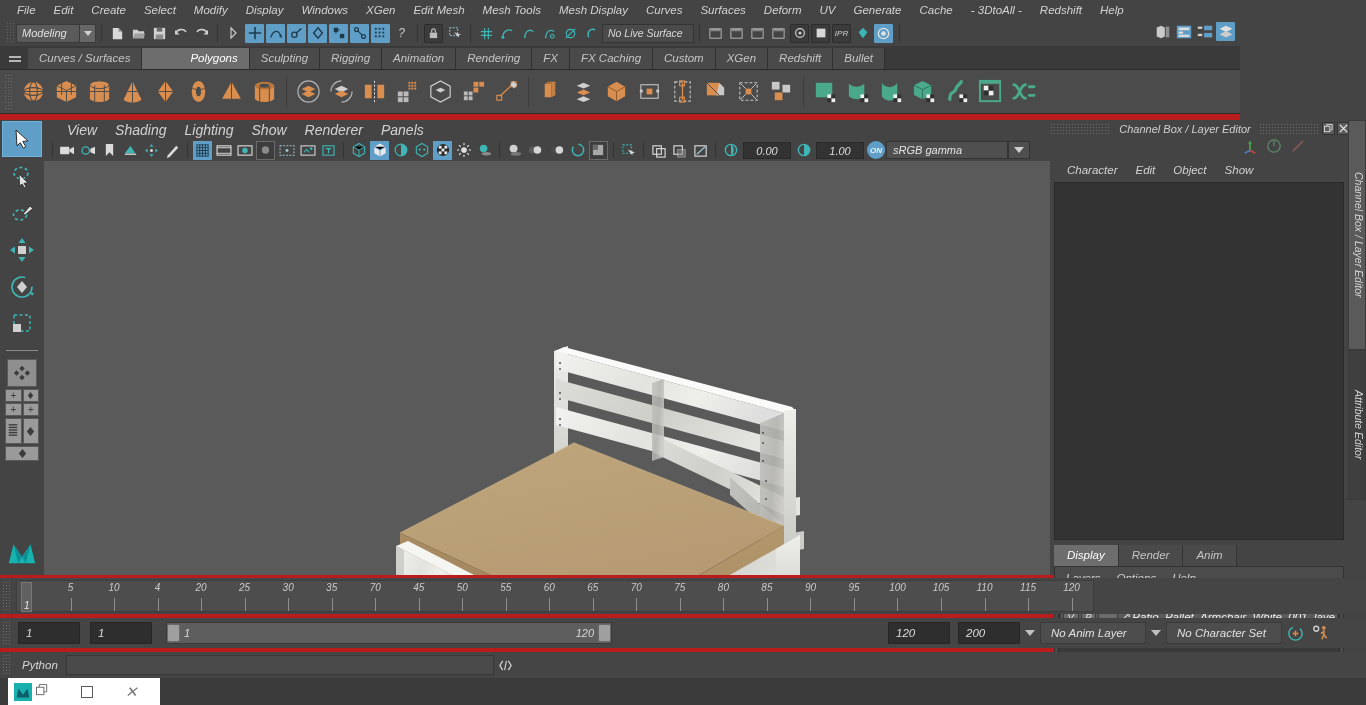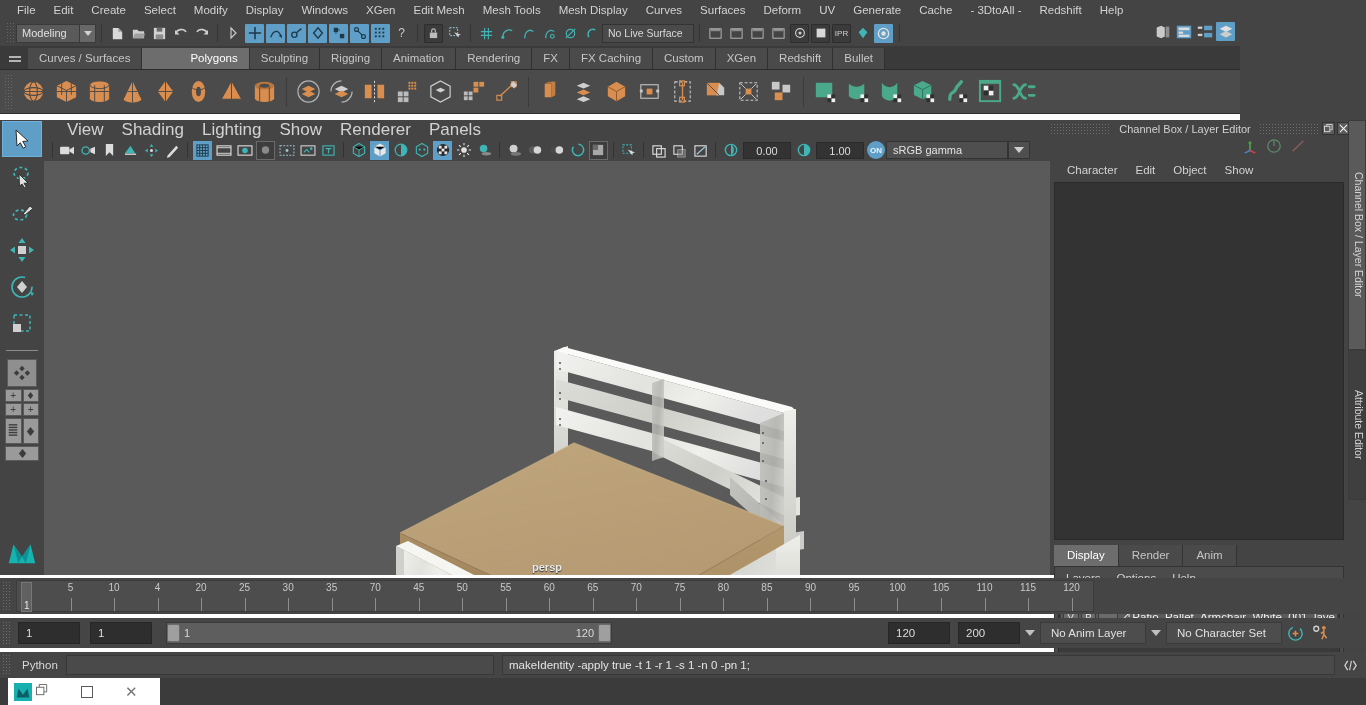--- a/index.html
+++ b/index.html
@@ -3,21 +3,21 @@
 <meta charset="utf-8">
 <style>
   * { box-sizing: border-box; margin:0; padding:0; }
   html,body{
     width:1366px; height:705px; overflow:hidden;
     background:#444444;
     font-family:"Liberation Sans", sans-serif;
     color:#c8c8c8;
     -webkit-font-smoothing:antialiased;
   }
-  .app{ position:relative; width:1240px; height:705px; background:#ffffff; }
+  .app{ position:relative; width:1240px; height:705px; background:#b91c1c;font-style:italic; }
 
   
   .menubar{
     height:20px; background:#444444; display:flex; align-items:center;
     padding-left:8px; font-size:11.5px; color:#d2d2d2;
   }
   .menubar .mi{ padding:0 9px; height:20px; line-height:20px; white-space:nowrap; cursor:default; }
 
   
   .statusline{
@@ -87,21 +87,21 @@
   .tb-divider{ width:32px; height:1px; background:#8c8c8c; margin:8px auto; }
   .tb-box{ width:30px; height:28px; margin:2px auto; background:#8f8f8f; border:1px solid #5a5a5a; display:flex;align-items:center;justify-content:center;}
   .tb-quad{ width:34px; margin:2px auto; display:grid; grid-template-columns:1fr 1fr; gap:1px;}
   .tb-quad div{ height:13px; background:#9a9a9a; border:1px solid #5a5a5a; display:flex;align-items:center;justify-content:center;}
   .tb-half{ width:34px; margin:2px auto; display:grid; grid-template-columns:1fr 1fr; gap:1px;}
   .tb-half div{ height:26px; background:#9a9a9a; border:1px solid #5a5a5a; display:flex;align-items:center;justify-content:center;}
   .tb-wide{ width:34px;height:15px;margin:2px auto;background:#9a9a9a;border:1px solid #5a5a5a;display:flex;align-items:center;justify-content:center;}
 
   
   .vpanel{ position:absolute; left:44px; top:0; width:1006px; height:455px; background:#3f3f3f; }
-  .vmenu{ height:19px; display:flex; align-items:center; padding-left:14px; font-size:17px; color:#d2d2d2; background:#444; }
+  .vmenu{ height:19px; display:flex; align-items:center; padding-left:14px; font-size:14px; color:#d2d2d2; background:#444; }
   .vmenu span{ padding:0 9px; }
   .vtoolbar{ height:22px; background:#444; display:flex; align-items:center; padding-left:4px; }
   .vt-sep{ width:1px; height:16px; background:#333; margin:0 4px; }
   .vt{ width:19px;height:19px;display:inline-flex;align-items:center;justify-content:center;margin:0 1px;}
   .vt.on{ background:#5f9ec6; }
   .vt.frame{ background:#3d3d3d; border:1px solid #6a6a6a; }
   .numfld{ width:48px; height:17px; background:#333333; color:#dcdcdc; font-size:11px; line-height:17px; text-align:center; border:1px solid #2a2a2a; margin:0 2px;}
   .cmbox{ width:122px;height:18px;background:#4f4f4f;border:1px solid #333; font-size:11px; line-height:16px; padding-left:6px; color:#e2e2e2; }
   .cmarrow{ width:22px;height:18px;background:#4f4f4f;border:1px solid #333;display:flex;align-items:center;justify-content:center;}
   .cmarrow::after{content:"";border-left:5px solid transparent;border-right:5px solid transparent;border-top:6px solid #cfcfcf;}
@@ -1231,21 +1231,20 @@
 
           <g transform="translate(62,540)">
             <path d="M0 0 L0 -22" stroke="#4aa94a" stroke-width="2"></path>
             <path d="M0 0 L16 7" stroke="#d04545" stroke-width="2"></path>
             <path d="M0 0 L-14 7" stroke="#4a7fd0" stroke-width="2"></path>
             <text x="-2" y="-25" fill="#79d179" font-size="8" font-family="'Liberation Sans',sans-serif">y</text>
             <text x="17" y="13" fill="#e07070" font-size="8" font-family="'Liberation Sans',sans-serif">x</text>
             <text x="-22" y="13" fill="#7aa6e8" font-size="8" font-family="'Liberation Sans',sans-serif">z</text>
           </g>
         </svg>
-        <div class="persp-label">persp</div>
       </div>
     </div>
 
     <div class="rpanel">
       <div class="rp-title">
         <div class="rp-dots"></div>
         <div class="rp-titletxt">Channel Box / Layer Editor</div>
         <div class="rp-dots"></div>
         <div class="rp-btn">
           <svg width="9" height="9" viewBox="0 0 10 10">
@@ -1439,21 +1438,20 @@
           <circle cx="13" cy="4" r="2" fill="#d98e4f"></circle>
           <path d="M13 6v5l3 4M13 8l-3 2M13 11l-2 5" stroke="#d98e4f" stroke-width="1.6" fill="none"></path>
         </svg>
       </div>
   </div>
 
   <div class="cmdline">
     <div class="cl-grip"></div>
     <div class="cl-label">Python</div>
     <div class="cl-input"></div>
-    <div class="cl-out">makeIdentity -apply true -t 1 -r 1 -s 1 -n 0 -pn 1;</div>
     <div class="cl-btn">
       <svg width="15" height="15" viewBox="0 0 16 16">
           <path d="M5 3L2 8l3 5M11 3l3 5-3 5" stroke="#d0d0d0" stroke-width="1.4" fill="none"></path>
           <path d="M9 3l-2 10" stroke="#d0d0d0" stroke-width="1.2"></path>
         </svg>
       </div>
   </div>
 
   <div class="taskbar">
     <div class="tb-win">

